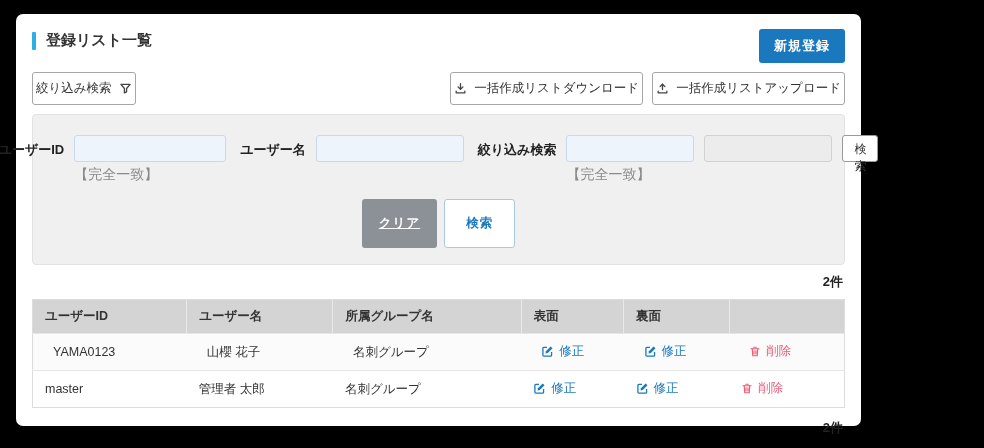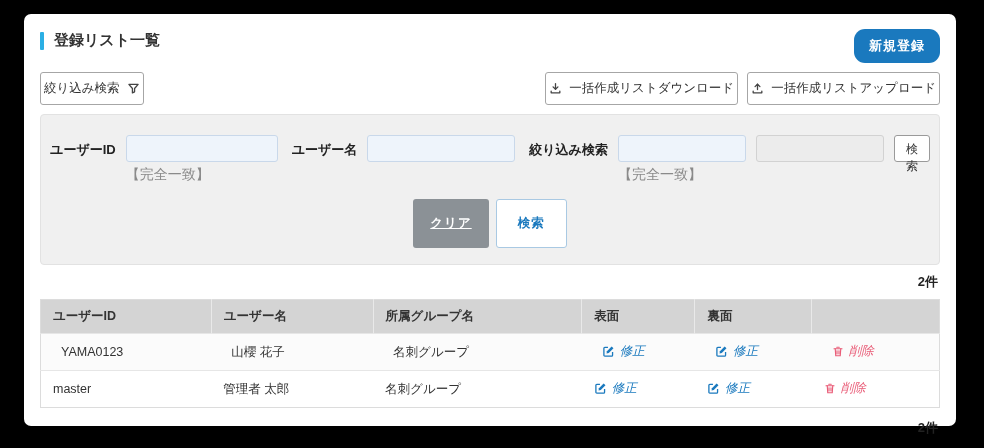--- a/index.html
+++ b/index.html
@@ -13,34 +13,33 @@
   }
   *{box-sizing:border-box;margin:0;padding:0;}
   html,body{width:984px;height:448px;}
   body{
     background:#000;
     font-family:"Liberation Sans","DejaVu Sans",sans-serif;
     position:relative;
     overflow:hidden;
   }
   .card{
-    position:absolute;left:16px;top:14px;width:932px;height:412px;
+    position:absolute;left:16px;top:14px;width:845px;height:412px;
     background:#fff;border-radius:7px;
     box-shadow:0 5px 16px rgba(0,0,0,.55);
     padding:15px 16px 12px 16px;
     color:#333;
-    margin-left:8px;
   }
   
   .header-row{display:flex;justify-content:space-between;align-items:flex-start;margin-bottom:9px;}
   .page-title{display:flex;align-items:center;gap:10px;font-size:15px;font-weight:bold;color:#333;padding-top:2px;}
   .accent-bar{width:4px;height:18px;background:var(--accent);border-radius:1px;}
   .btn{cursor:pointer;font-family:inherit;}
   .btn-primary{
-    background:var(--primary);color:#fff;border:none;border-radius:11px;
+    background:var(--primary);color:#fff;border:none;border-radius:3px;
     font-size:13px;font-weight:bold;padding:8px 15px;letter-spacing:1px;
   }
   
   .toolbar-row{display:flex;justify-content:space-between;align-items:center;margin-bottom:9px;}
   .toolbar-right{display:flex;gap:9px;}
   .btn-outline{
     background:#fff;border:1px solid #a6a6a6;border-radius:3px;color:#333;
     font-size:12.5px;padding:7px 3px;display:inline-flex;align-items:center;gap:7px;
   }
   .btn-outline .ico{display:inline-flex;color:#444;}
@@ -81,21 +80,21 @@
   
   table{width:100%;border-collapse:collapse;table-layout:fixed;font-size:12.5px;color:#333;border:1px solid #dcdcdc;}
   thead th{
     background:var(--thead-bg);text-align:left;font-weight:bold;
     padding:8px 12px;border-right:1px solid #e9e9e9;height:30px;
   }
   thead th:last-child{border-right:none;}
   tbody td{padding:0 12px;height:37px;border-top:1px solid #e6e6e6;background:#fff;}
   tbody tr:first-child td{background:#fbfbfb;padding-left:20px;}
   .col1{width:19%;} .col2{width:18%;} .col3{width:23.2%;} .col4{width:12.6%;} .col5{width:13%;} .col6{width:14.2%;}
-  .link{display:inline-flex;align-items:center;gap:5px;text-decoration:none;font-size:12.5px;cursor:pointer;font-style:italic;}
+  .link{display:inline-flex;align-items:center;gap:5px;text-decoration:none;font-size:12.5px;cursor:pointer;}
   .link-edit{color:var(--link);}
   .link-delete{color:var(--danger);}
   .ico{line-height:0;}
 </style>
 </head>
 <body>
 
 <div class="card">
 
   <div class="header-row">

